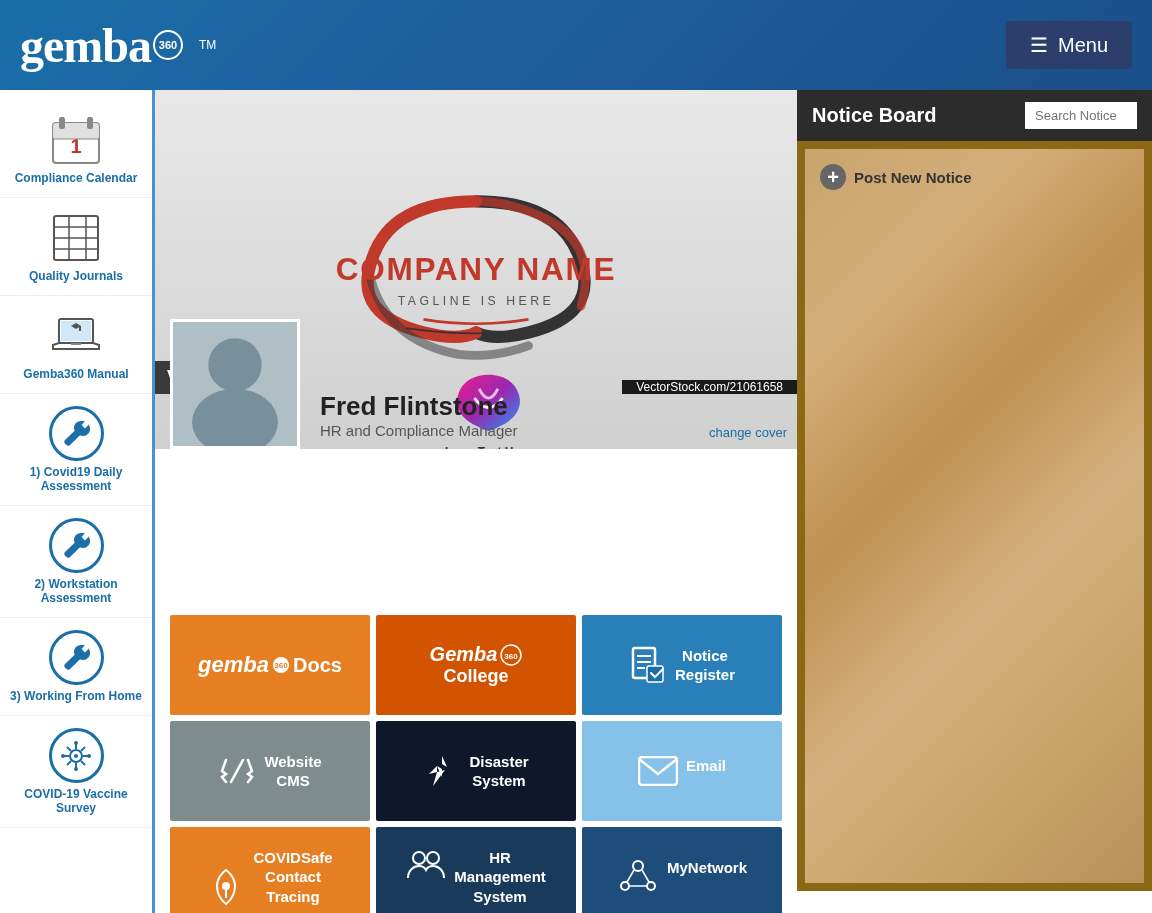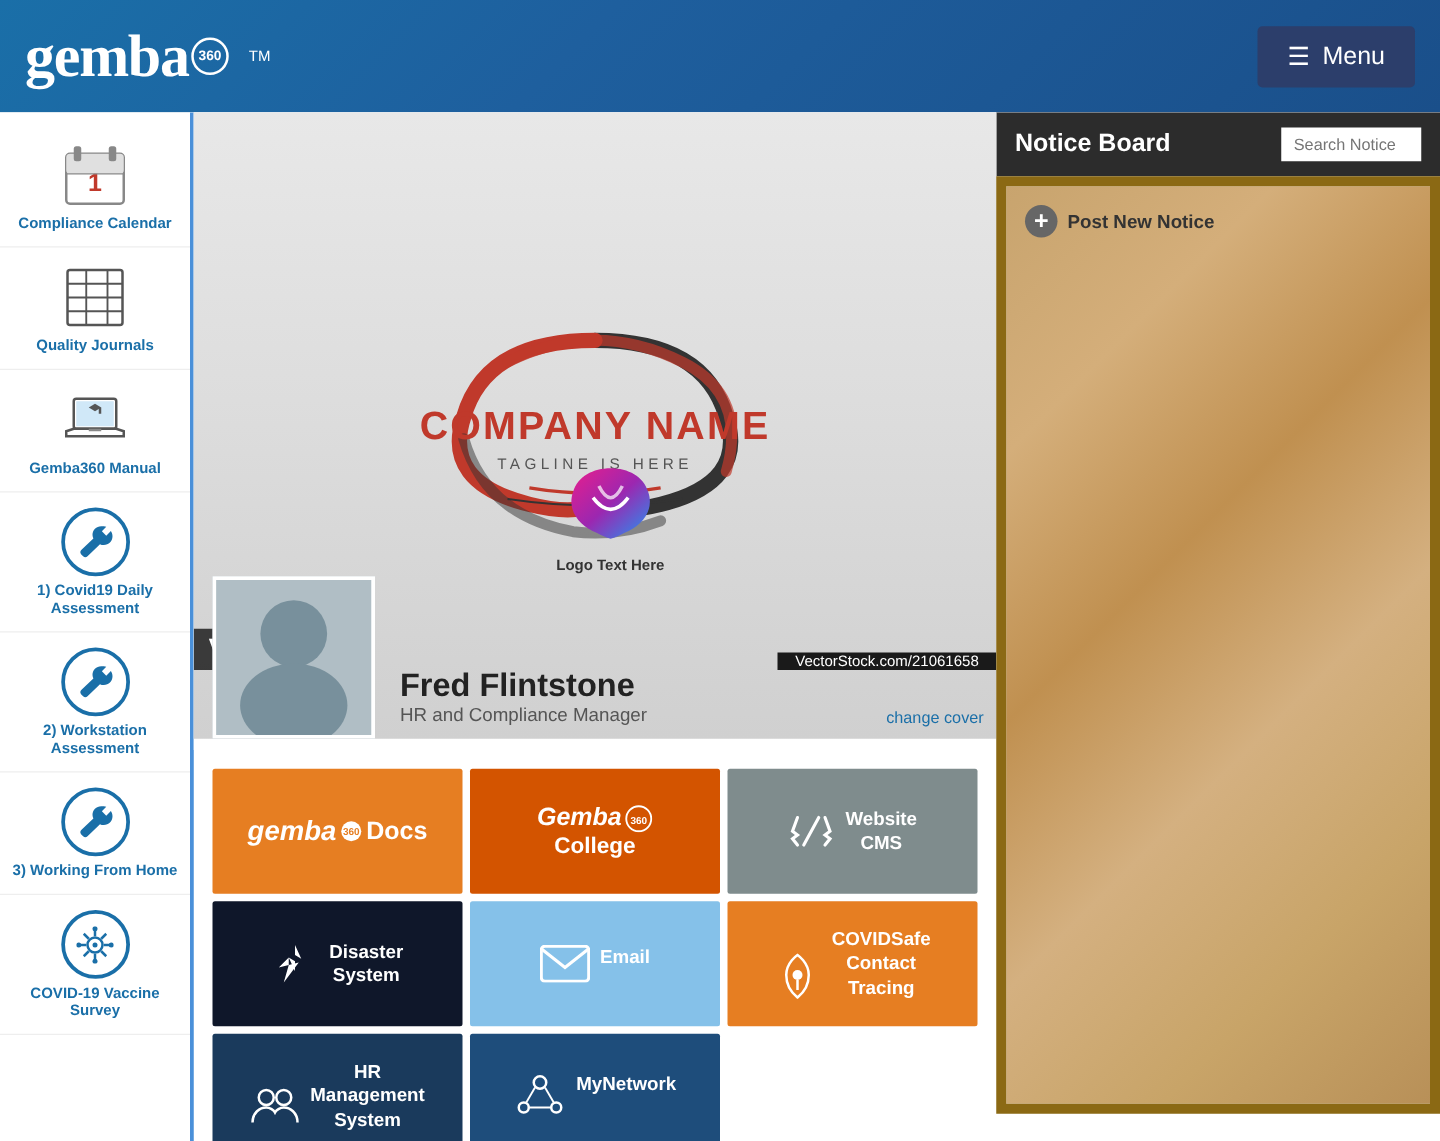--- a/index.html
+++ b/index.html
@@ -129,21 +129,21 @@
     }
 
     
     .profile-section {
       position: relative;
       background: white;
       min-height: 510px;
     }
     .cover-image {
       width: 100%;
-      height: 501px;
+      height: 359px;
       background: linear-gradient(180deg, #e8e8e8 0%, #d0d0d0 100%);
       position: relative;
       overflow: hidden;
       display: flex;
       align-items: center;
       justify-content: center;
     }
     .company-logo-area {
       display: flex;
       flex-direction: column;
@@ -464,20 +464,33 @@
             <span style="color:white; font-size:20px; font-weight:bold; font-style:italic;">Gemba</span>
             <svg width="22" height="22" viewBox="0 0 22 22">
               <circle cx="11" cy="11" r="10" fill="none" stroke="white" stroke-width="1.5"></circle>
               <text x="11" y="15" text-anchor="middle" font-size="8" fill="white" font-weight="bold">360</text>
             </svg>
           </div>
           <span style="color:white; font-size:18px; font-weight:bold;">College</span>
         </div>
       </div>
 
+      <div class="app-tile tile-blue">
+        <div style="display:flex; align-items:center; gap:8px;">
+          <svg width="38" height="38" viewBox="0 0 38 38">
+            <rect x="4" y="2" width="22" height="30" rx="2" fill="none" stroke="white" stroke-width="2.5"></rect>
+            <line x1="8" y1="10" x2="22" y2="10" stroke="white" stroke-width="2"></line>
+            <line x1="8" y1="16" x2="22" y2="16" stroke="white" stroke-width="2"></line>
+            <line x1="8" y1="22" x2="16" y2="22" stroke="white" stroke-width="2"></line>
+            <rect x="18" y="20" width="16" height="16" rx="2" fill="#1a6fa8" stroke="white" stroke-width="1.5"></rect>
+            <path d="M22,27 L26,31 L34,23" stroke="white" stroke-width="2" fill="none" stroke-linecap="round"></path>
+          </svg>
+          <span class="app-tile-label">Notice<br>Register</span>
+        </div>
+      </div>
 
       <div class="app-tile tile-gray">
         <div style="display:flex; align-items:center; gap:8px;">
           <svg width="38" height="38" viewBox="0 0 38 38">
             <path d="M8,8 L4,19 L8,22 L4,25 L8,30" fill="none" stroke="white" stroke-width="2.5" stroke-linecap="round"></path>
             <path d="M30,8 L34,19 L30,22 L34,25 L30,30" fill="none" stroke="white" stroke-width="2.5" stroke-linecap="round"></path>
             <line x1="13" y1="30" x2="25" y2="8" stroke="white" stroke-width="2.5" stroke-linecap="round"></line>
           </svg>
           <span class="app-tile-label">Website<br>CMS</span>
         </div>
@@ -508,21 +521,21 @@
           <svg width="38" height="38" viewBox="0 0 38 38">
             <path d="M19,2 C19,2 10,8 10,18 C10,26 14,32 19,36 C24,32 28,26 28,18 C28,8 19,2 19,2 Z" fill="none" stroke="white" stroke-width="2"></path>
             <circle cx="19" cy="18" r="4" fill="white"></circle>
             <line x1="19" y1="22" x2="19" y2="30" stroke="white" stroke-width="2"></line>
           </svg>
           <span class="app-tile-label">COVIDSafe<br>Contact<br>Tracing</span>
         </div>
       </div>
 
       <div class="app-tile tile-darkblue">
-        <div style="display:flex; align-items:flex-end; gap:8px;">
+        <div style="display:flex; align-items:flex-start; gap:8px;">
           <svg width="40" height="38" viewBox="0 0 40 38">
             <circle cx="13" cy="10" r="6" fill="none" stroke="white" stroke-width="2"></circle>
             <circle cx="27" cy="10" r="6" fill="none" stroke="white" stroke-width="2"></circle>
             <path d="M2,30 C2,22 8,18 13,18 C16,18 19,20 20,22 C21,20 24,18 27,18 C32,18 38,22 38,30" fill="none" stroke="white" stroke-width="2"></path>
           </svg>
           <span class="app-tile-label">HR<br>Management<br>System</span>
         </div>
       </div>
 
       <div class="app-tile tile-darkblue2">

